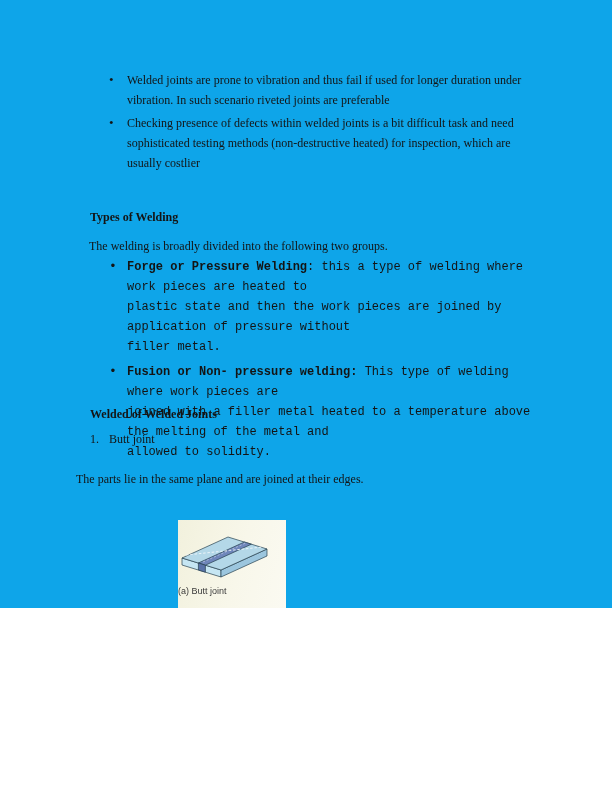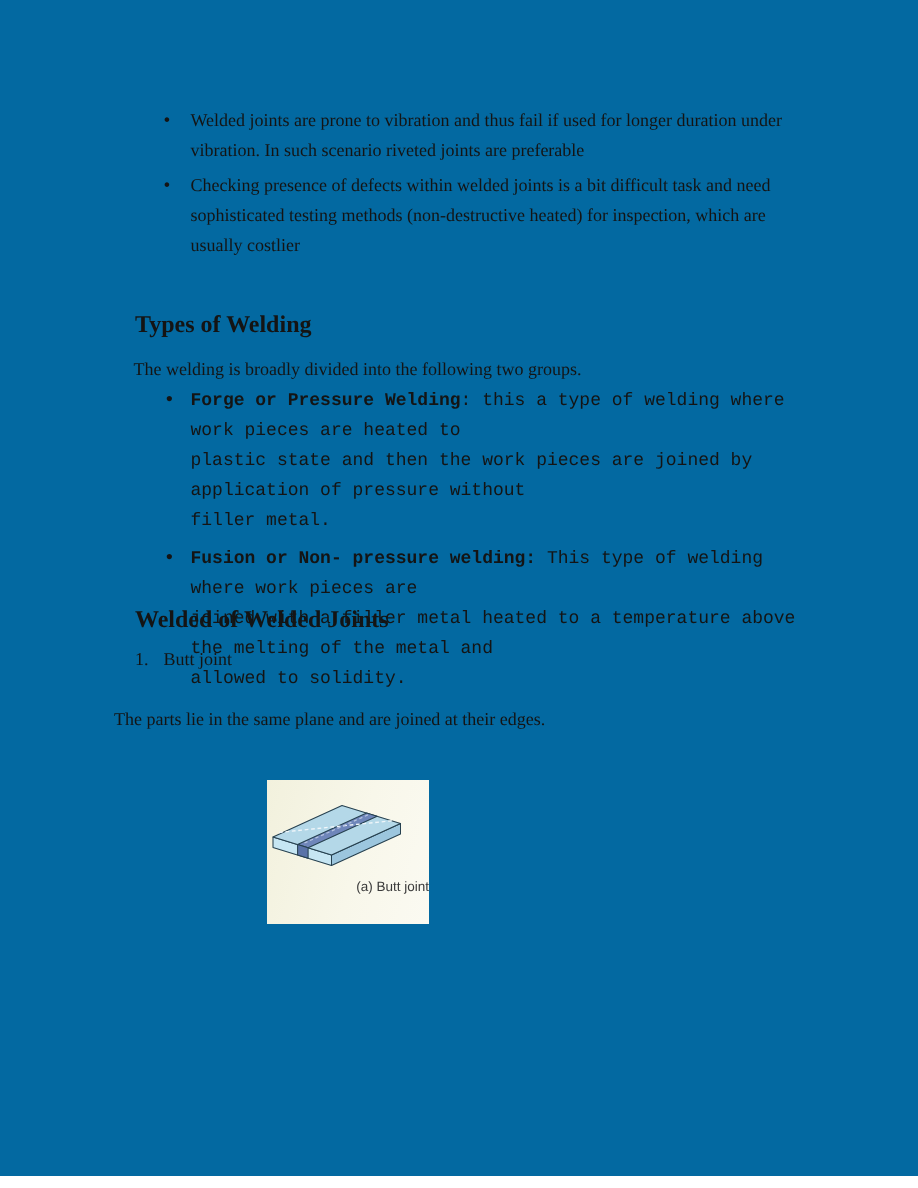--- a/index.html
+++ b/index.html
@@ -3,22 +3,22 @@
 <meta charset="utf-8">
 <style>
   html, body {
     margin: 0;
     padding: 0;
     background: #ffffff;
   }
   .page {
     position: relative;
     width: 612px;
-    height: 784px;
-    background: #0369a1;
+    height: 608px;
+    background: #0ea5e9;
     font-family: "Liberation Serif", serif;
     font-size: 12px;
     color: #141414;
     overflow: hidden;
   }
   .abs { position: absolute; }
 
   
   .bullet-list { }
   .bullet-item {
@@ -33,21 +33,21 @@
     position: absolute;
     left: 0;
     top: 0;
     line-height: 20px;
     font-size: 13px;
   }
   .list2 .bullet-item { margin-bottom: 5px; }
 
   .heading {
     margin: 0;
-    font-size: 16px;
+    font-size: 12px;
     font-weight: bold;
     line-height: 20px;
   }
   .para {
     margin: 0;
     line-height: 20px;
   }
   .numbered-item {
     line-height: 20px;
   }
@@ -80,21 +80,21 @@
     left: 3px;
     top: 12px;
     width: 88px;
     height: 54px;
   }
   .figure-caption {
     position: absolute;
     top: 66px;
     left: 0;
     right: 0;
-    text-align: right;
+    text-align: left;
     font-family: "Liberation Sans", sans-serif;
     font-size: 9px;
     color: #3a3a3a;
   }
 </style>
 </head>
 <body>
 
 <div class="page">
 

